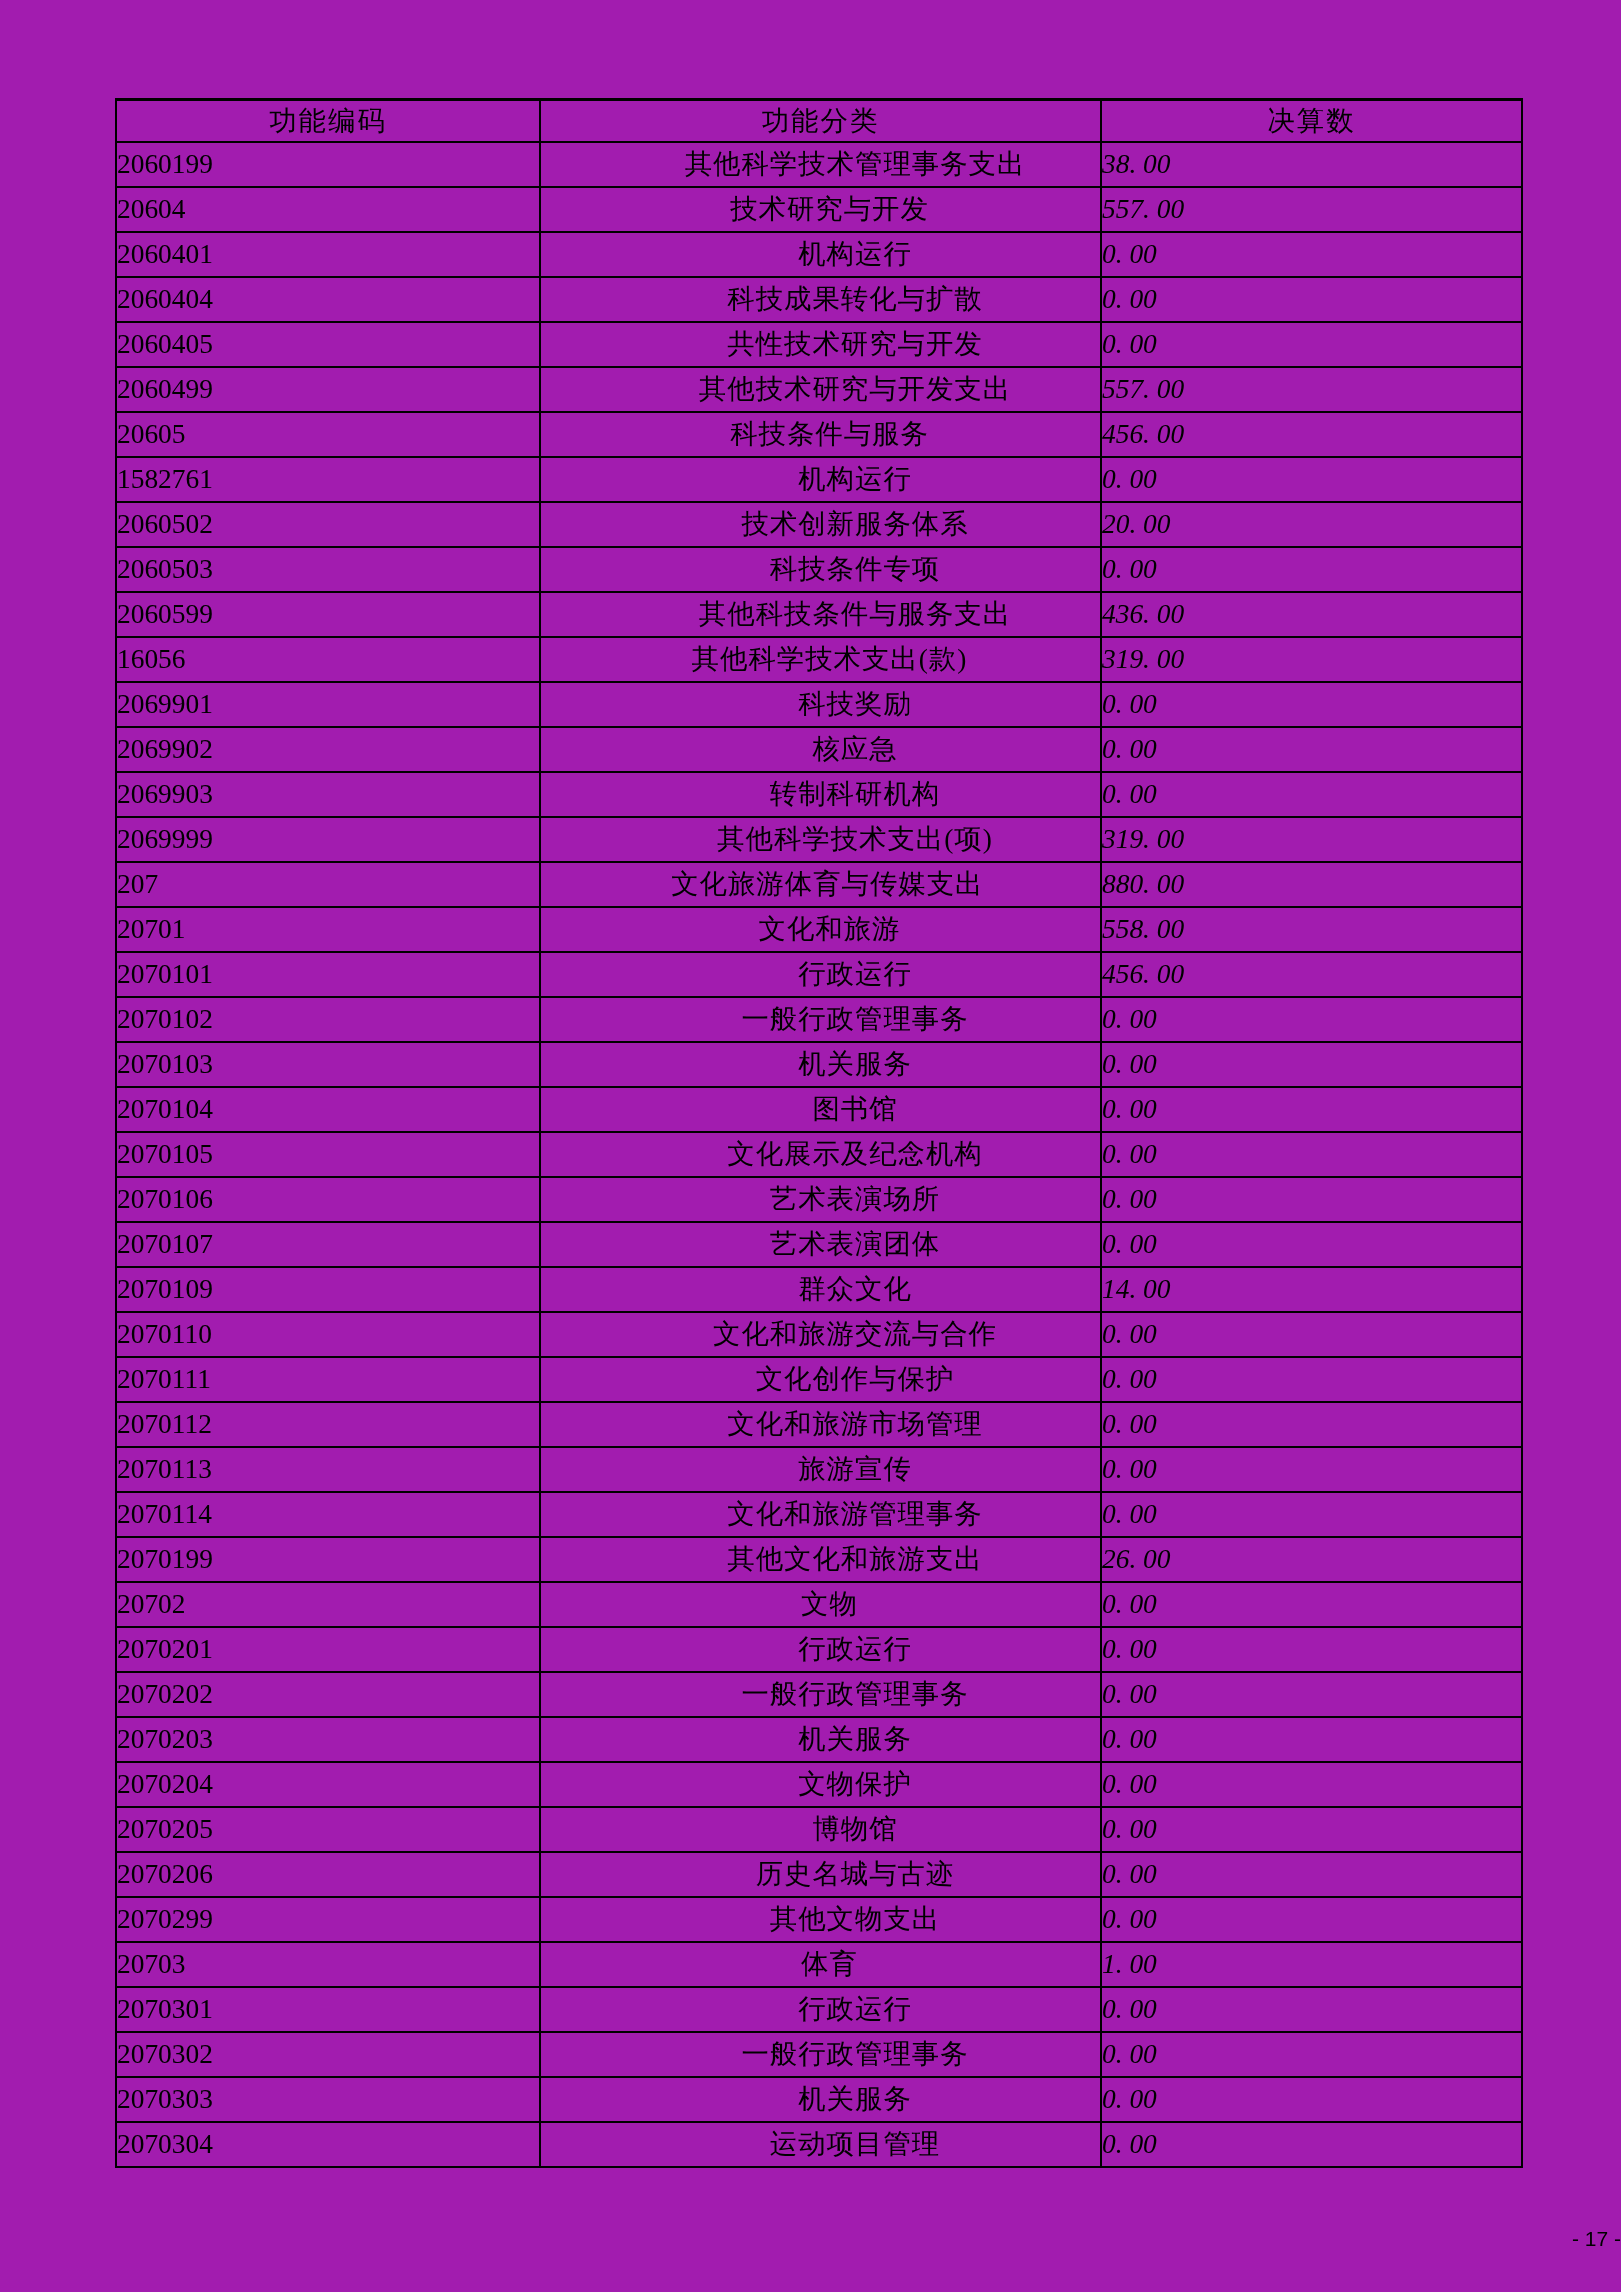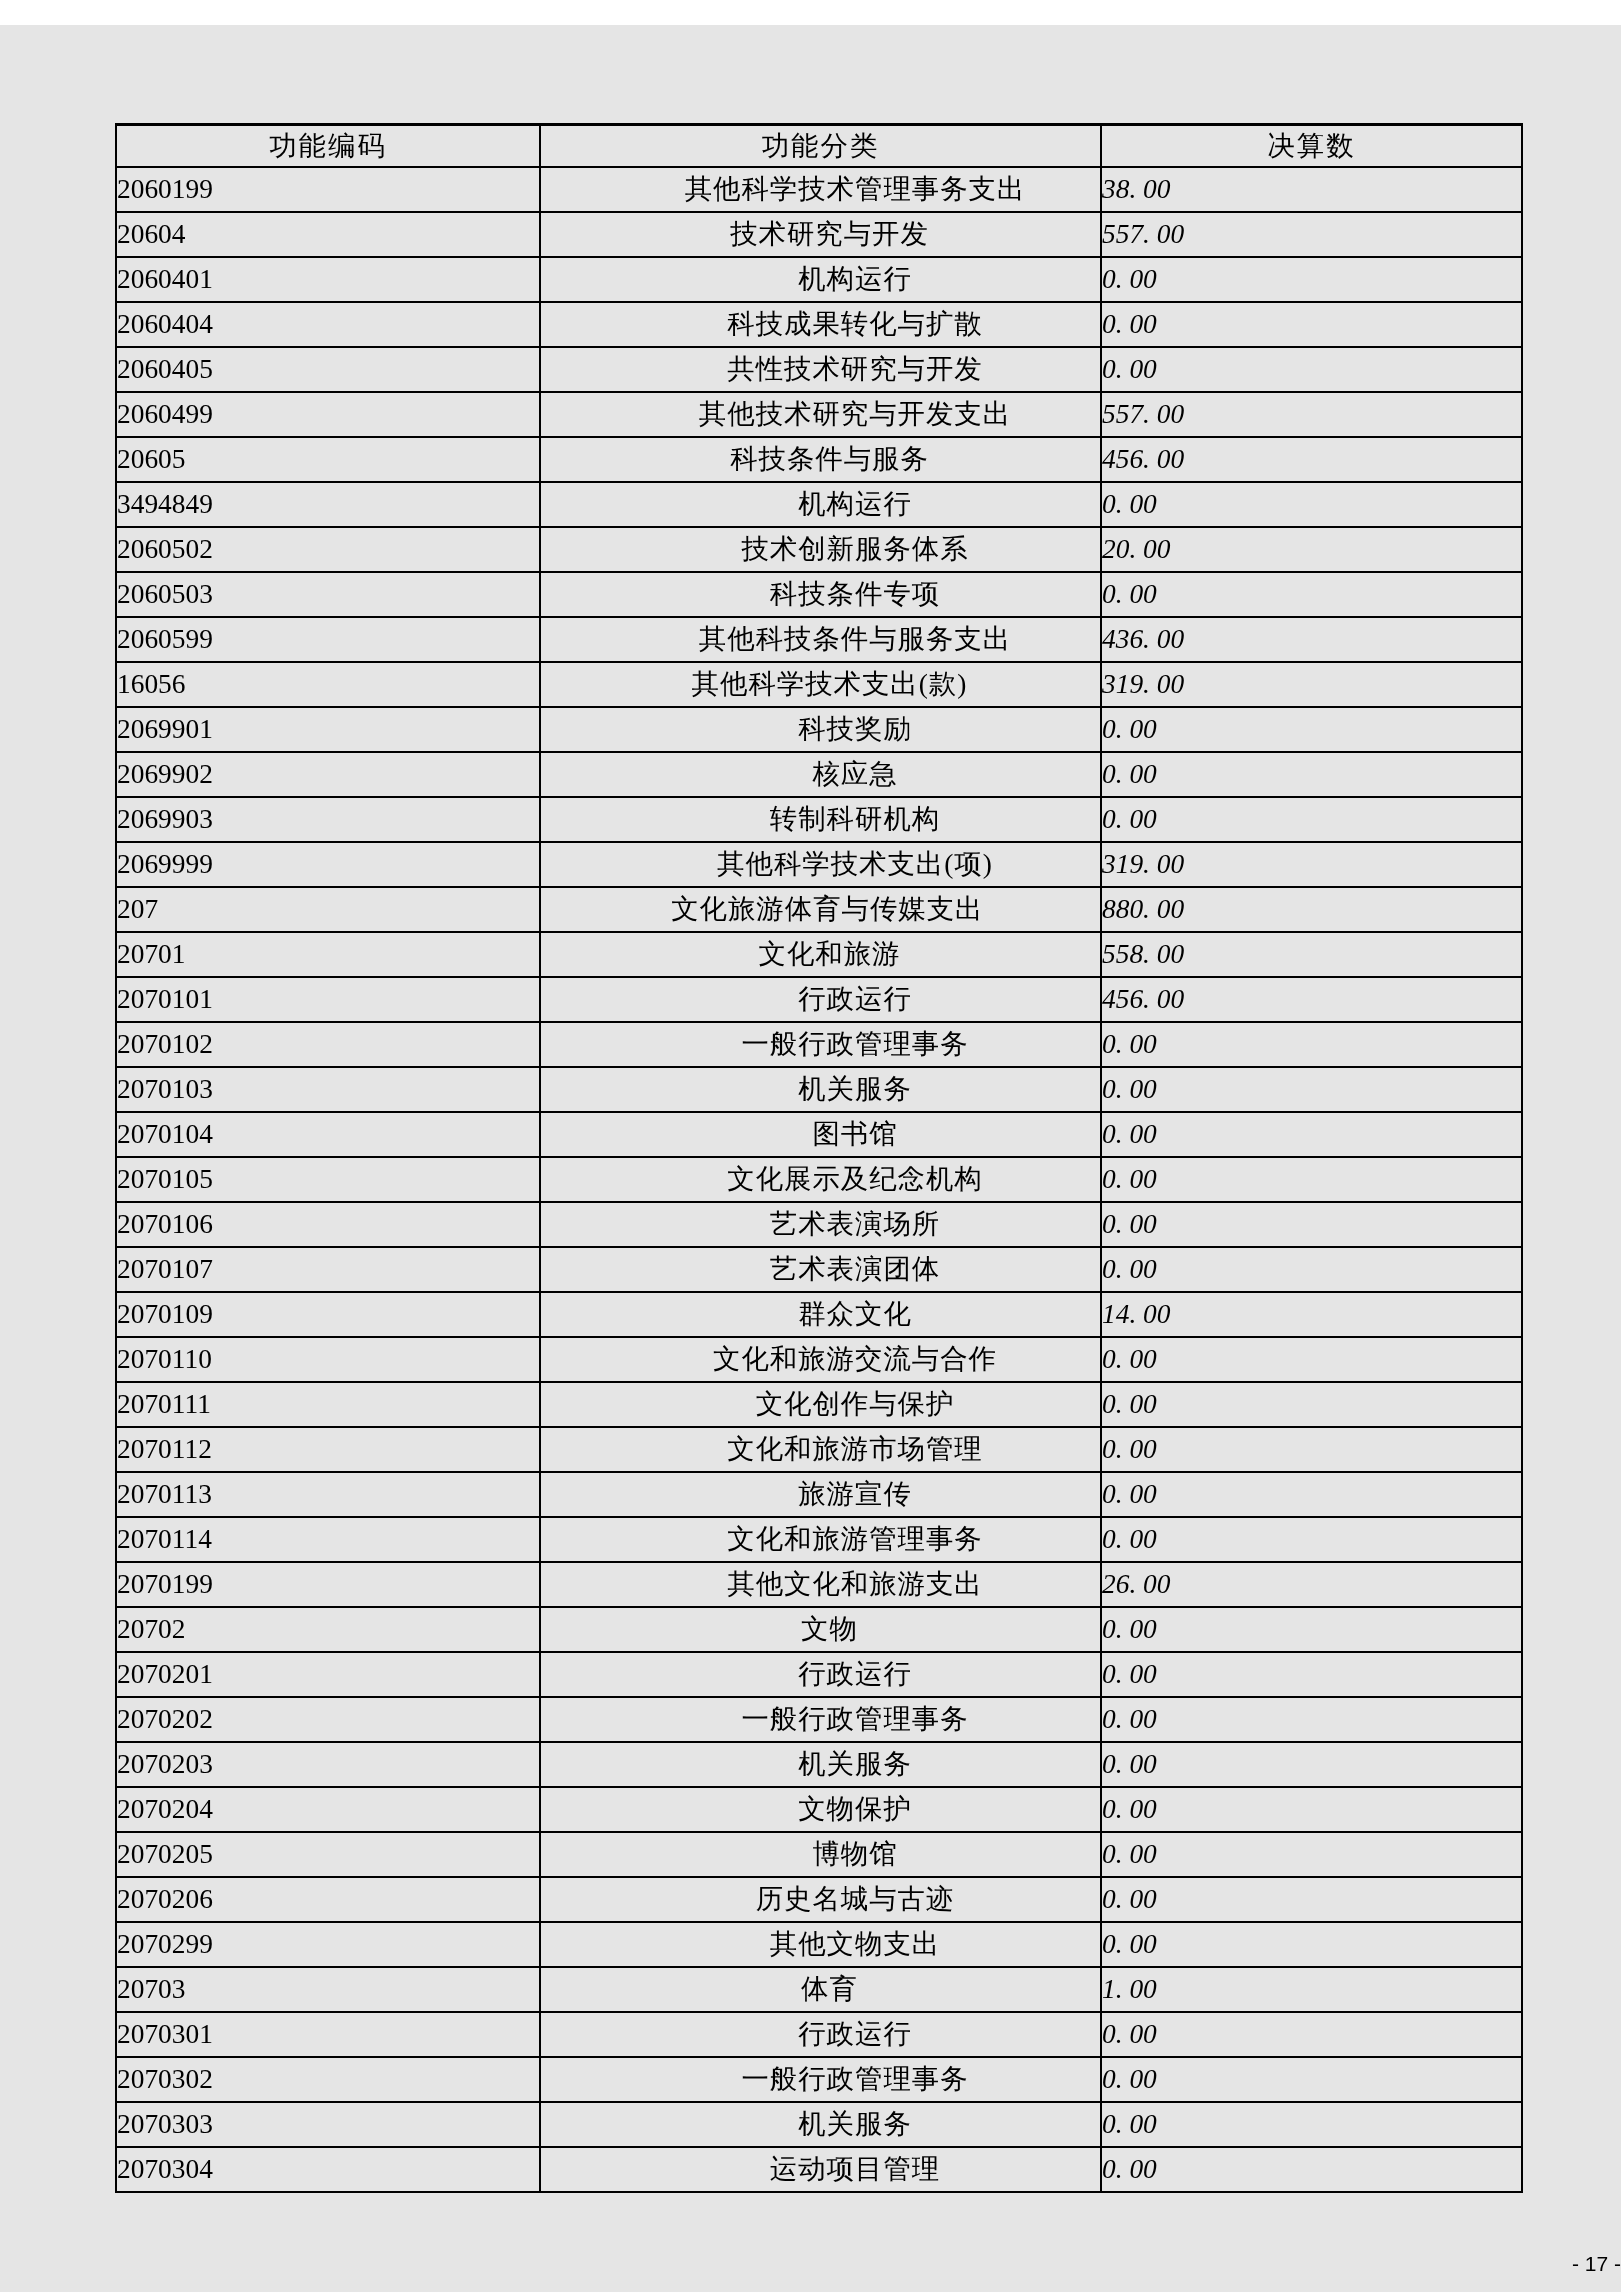--- a/index.html
+++ b/index.html
@@ -10,22 +10,21 @@
   body {
     width: 1621px;
     height: 2293px;
     position: relative;
     font-family: "Liberation Serif", "DejaVu Serif", serif;
     color: #000000;
   }
   .page {
     position: absolute;
     inset: 0;
-    background: #e5e5e5;
-    margin-top: 25px;
+    background: #a21caf;
   }
   table.budget {
     position: absolute;
     left: 115px;
     top: 98px;
     width: 1407px;
     border-collapse: collapse;
     table-layout: fixed;
     border: 2.9px solid #000;
     border-top-width: 3.9px;
@@ -127,21 +126,21 @@
       <td class="value">557. 00</td>
     </tr>
 
     <tr>
       <td class="code">20605</td>
       <td class="category lv2">科技条件与服务</td>
       <td class="value">456. 00</td>
     </tr>
 
     <tr>
-      <td class="code">3494849</td>
+      <td class="code">1582761</td>
       <td class="category lv3">机构运行</td>
       <td class="value">0. 00</td>
     </tr>
 
     <tr>
       <td class="code">2060502</td>
       <td class="category lv3">技术创新服务体系</td>
       <td class="value">20. 00</td>
     </tr>
 

